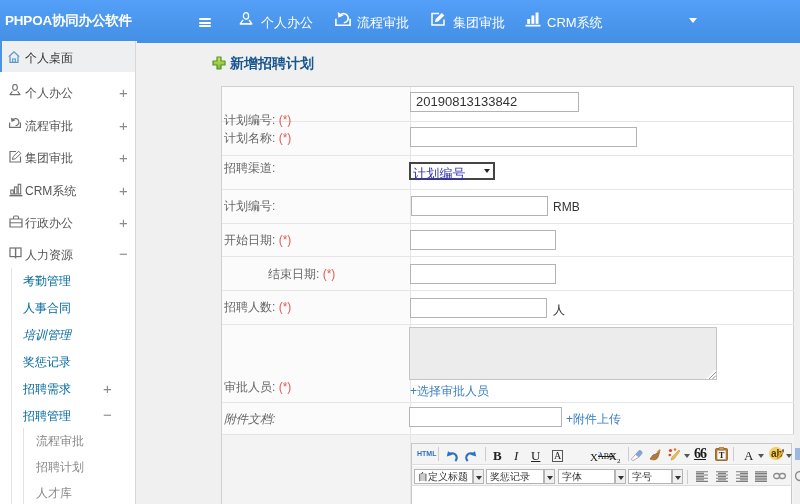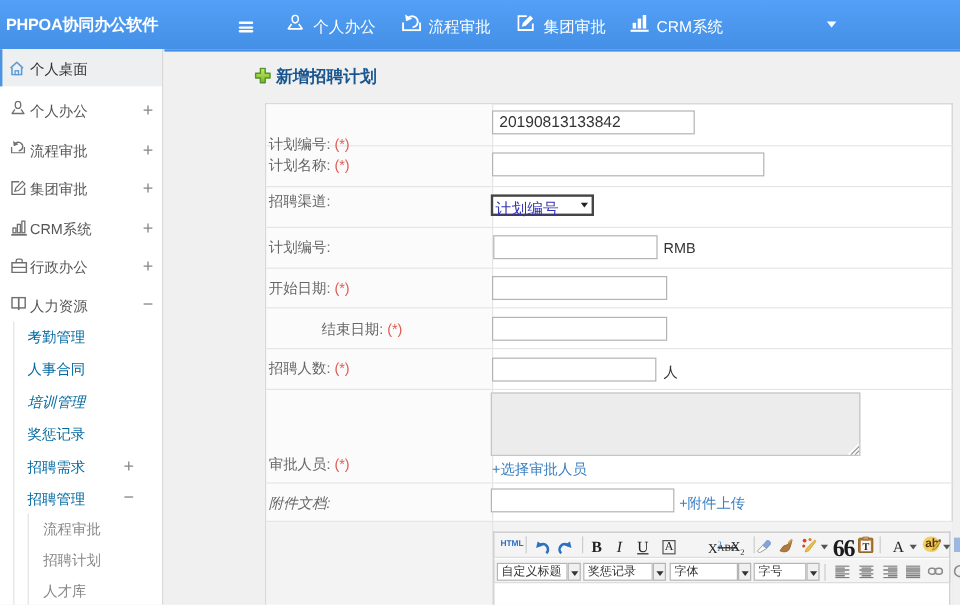--- a/index.html
+++ b/index.html
@@ -269,21 +269,21 @@
   <path d="M12 2 L8 6 L5 7 L2 11 C5 12.5 9 12 10 9 L11 6 Z" fill="#b07b3e" stroke="#8a5a20" stroke-width="0.7"></path>
   <path d="M12 1.5 L9 4.5" stroke="#caa060" stroke-width="1.6"></path>
 </svg>
 <svg class="abs" style="left:668px; top:448px;" width="13" height="13" viewBox="0 0 13 13">
   <path d="M11 2 L4 9 L3 12 L6 11 L12 3 Z" fill="#e8c050" stroke="#c09830" stroke-width="0.6"></path>
   <circle cx="2.5" cy="2.5" r="1.6" fill="#d8452a"></circle>
   <circle cx="7" cy="1.6" r="1.3" fill="#e87a30"></circle>
   <circle cx="1.8" cy="7" r="1.3" fill="#d8452a"></circle>
 </svg>
 <div class="abs" style="left:684px; top:454px; width:0; height:0; border-left:3px solid transparent; border-right:3px solid transparent; border-top:4px solid #555;"></div>
-<div class="tbt" style="left:694px; top:446px; font-size:20px; font-weight:bold; color:#1a1a1a; font-family:'Liberation Serif',serif; letter-spacing:-1px;">66</div>
+<div class="tbt" style="left:694px; top:446px; font-size:14px; font-weight:bold; color:#1a1a1a; font-family:'Liberation Serif',serif; letter-spacing:-1px;text-decoration:underline;">66</div>
 <svg class="abs" style="left:715px; top:447px;" width="13" height="14" viewBox="0 0 13 14">
   <rect x="0.5" y="1.5" width="12" height="12" rx="1" fill="#b5772e" stroke="#8a5a20" stroke-width="0.8"></rect>
   <rect x="2.3" y="3.5" width="8.4" height="8.8" fill="#f8f8f8"></rect>
   <rect x="4" y="0.3" width="5" height="2.6" rx="0.8" fill="#caa060" stroke="#8a5a20" stroke-width="0.6"></rect>
   <text x="6.5" y="11" font-size="8.5" font-weight="bold" font-family="Liberation Serif" fill="#222" text-anchor="middle">T</text>
 </svg>
 <div class="tbsep" style="left:733px;"></div>
 <div class="tbt" style="left:744px; top:448px; font-size:13px; font-family:'Liberation Serif',serif;">A</div>
 <div class="abs" style="left:758px; top:454px; width:0; height:0; border-left:3px solid transparent; border-right:3px solid transparent; border-top:4px solid #555;"></div>
 <div class="tbt" style="left:769px; top:447px; width:14px; height:13px; background:#f0d060; border-radius:7px;"></div>

